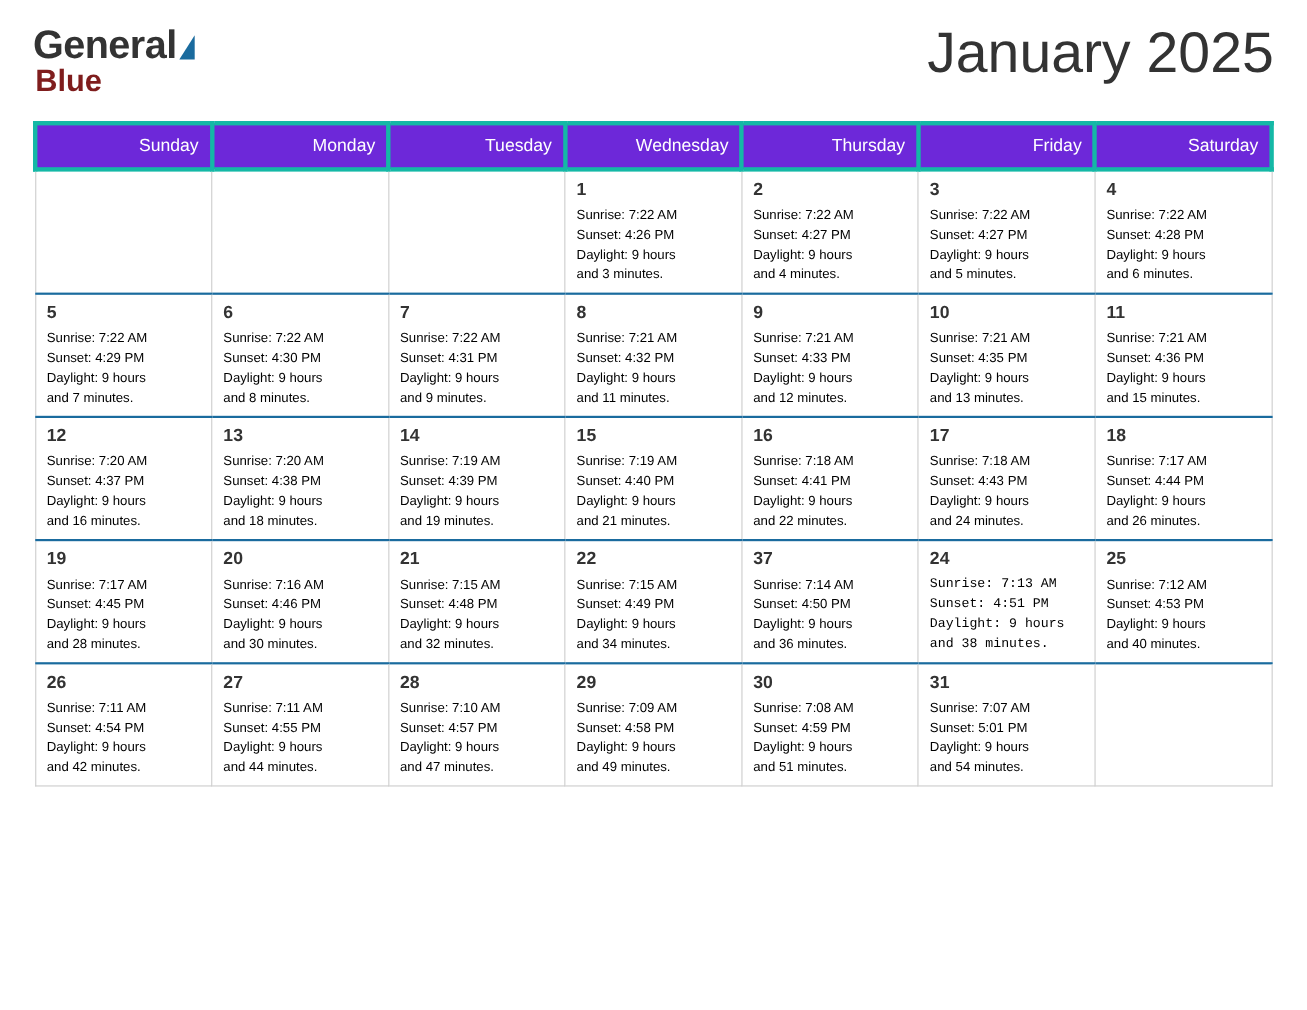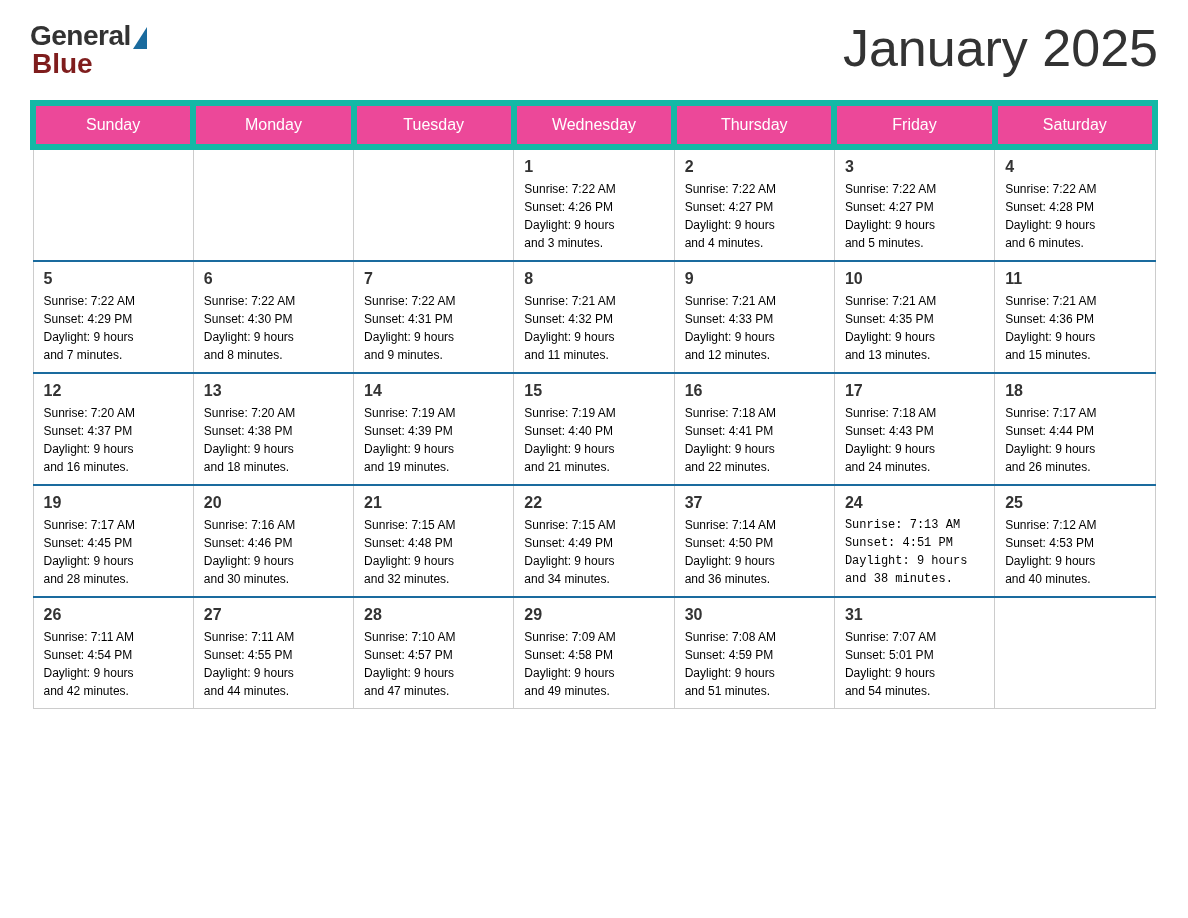--- a/index.html
+++ b/index.html
@@ -19,21 +19,21 @@
     .logo {
       display: flex;
       flex-direction: column;
       align-items: flex-start;
     }
     .logo-top {
       display: flex;
       align-items: center;
     }
     .logo-general {
-      font-size: 28px;
+      font-size: 36px;
       font-weight: bold;
       color: #333;
       letter-spacing: -0.5px;
     }
     .logo-triangle {
       width: 0;
       height: 0;
       border-left: 14px solid transparent;
       border-bottom: 22px solid #1a6b9e;
       margin-left: 2px;
@@ -60,27 +60,27 @@
       font-size: 20px;
       color: #555;
       margin-top: 4px;
     }
     .calendar {
       width: 100%;
       border-collapse: collapse;
       border: 1px solid #ccc;
     }
     .calendar th {
-      background-color: #ec4899;
+      background-color: #6d28d9;
       color: white;
-      text-align: center;
+      text-align: right;
       padding: 10px 10px;
       font-size: 16px;
       font-weight: normal;
-      border: 6px solid #14b8a6;
+      border: 4px solid #14b8a6;
     }
     .calendar td {
       vertical-align: top;
       padding: 8px 10px;
       border: 1px solid #ccc;
       width: calc(100% / 7);
       min-height: 100px;
     }
     .calendar tr.week-row td {
       height: 105px;

